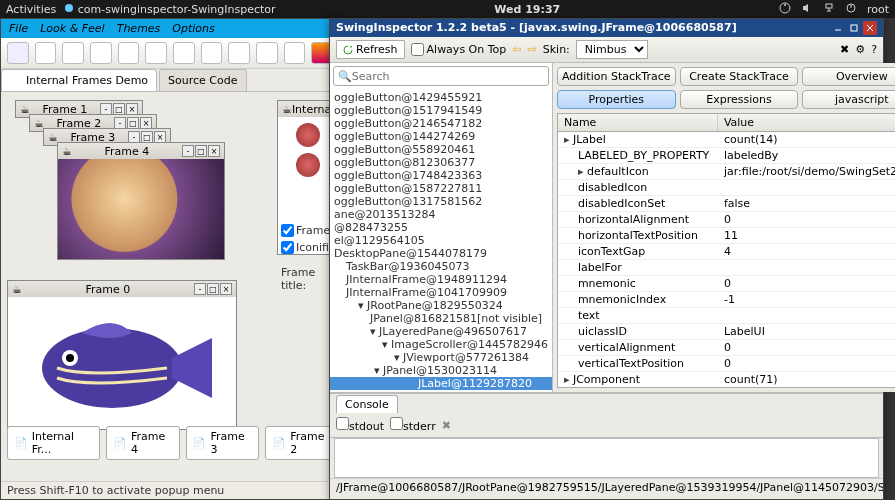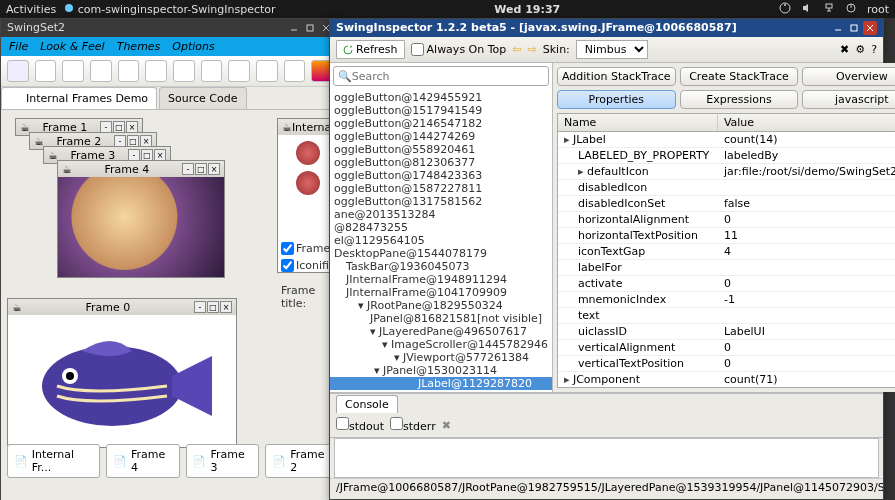--- a/index.html
+++ b/index.html
@@ -116,40 +116,20 @@
           <circle cx="6" cy="6" r="4" fill="none" stroke="#ccc"></circle>
           <path d="M6 2v4" stroke="#ccc"></path>
         </svg></span>
     <span>root</span>
   </div>
 </div>
 
 <div class="desktop">
 
   <div class="win swingset">
-    <div class="win-title">
-      <span>SwingSet2</span>
-      <div class="wt-right">
-        <span class="wbtn">
-            <svg viewBox="0 0 8 8">
-              <path d="M1 6h6" stroke="#ccc"></path>
-            </svg>
-          </span>
-        <span class="wbtn">
-            <svg viewBox="0 0 8 8">
-              <rect x="1" y="1" width="6" height="6" fill="none" stroke="#ccc"></rect>
-            </svg>
-          </span>
-        <span class="wbtn">
-            <svg viewBox="0 0 8 8">
-              <path d="M1 1l6 6M7 1L1 7" stroke="#ccc"></path>
-            </svg>
-          </span>
-      </div>
-    </div>
     <div class="menubar">
       <span>File</span>
       <span>Look &amp; Feel</span>
       <span>Themes</span>
       <span>Options</span>
     </div>
     <div class="toolbar">
       <span class="tbtn" style="background:#eef"></span>
       <span class="tbtn"></span>
       <span class="tbtn"></span>
@@ -274,20 +254,21 @@
         <div class="fbtn">
             <span>📄</span>
             <span>Frame 3</span>
           </div>
         <div class="fbtn">
             <span>📄</span>
             <span>Frame 2</span>
           </div>
       </div>
     </div>
+    <div class="statusbar">Press Shift-F10 to activate popup menu</div>
   </div>
 
   <div class="win inspector">
     <div class="win-title">
       <span>SwingInspector 1.2.2 beta5 - [javax.swing.JFrame@1006680587]</span>
       <div class="wt-right">
         <span class="wbtn">
             <svg viewBox="0 0 8 8">
               <path d="M1 6h6" stroke="#fff"></path>
             </svg>
@@ -404,21 +385,21 @@
               </div>
               <div class="prow">
                 <div class="ncol indent">iconTextGap</div>
                 <div class="vcol">4</div>
               </div>
               <div class="prow">
                 <div class="ncol indent">labelFor</div>
                 <div class="vcol"></div>
               </div>
               <div class="prow">
-                <div class="ncol indent">activate</div>
+                <div class="ncol indent">mnemonic</div>
                 <div class="vcol">0</div>
               </div>
               <div class="prow">
                 <div class="ncol indent">mnemonicIndex</div>
                 <div class="vcol">-1</div>
               </div>
               <div class="prow">
                 <div class="ncol indent">text</div>
                 <div class="vcol"></div>
               </div>

